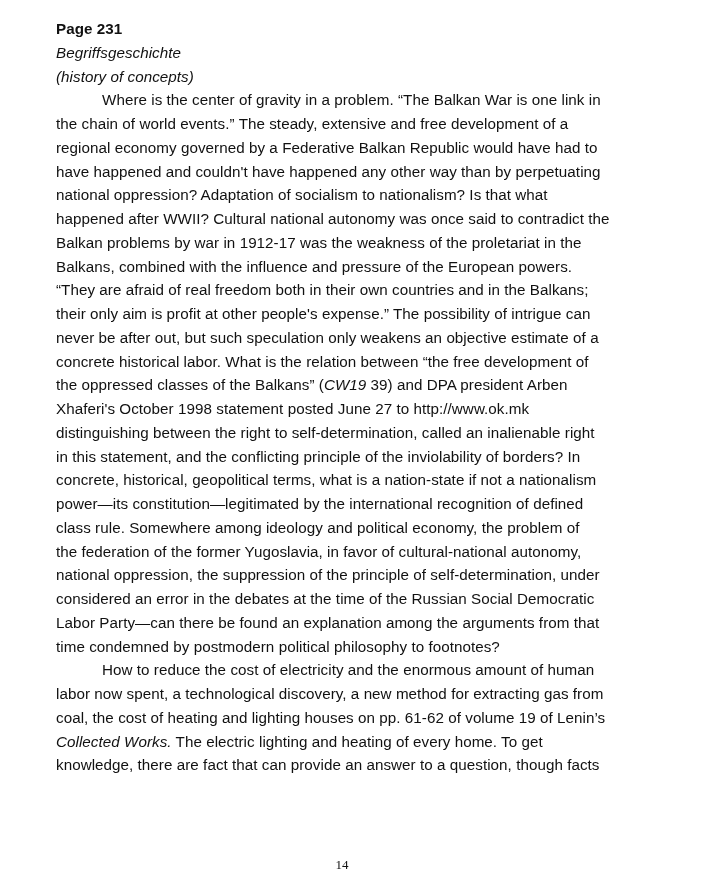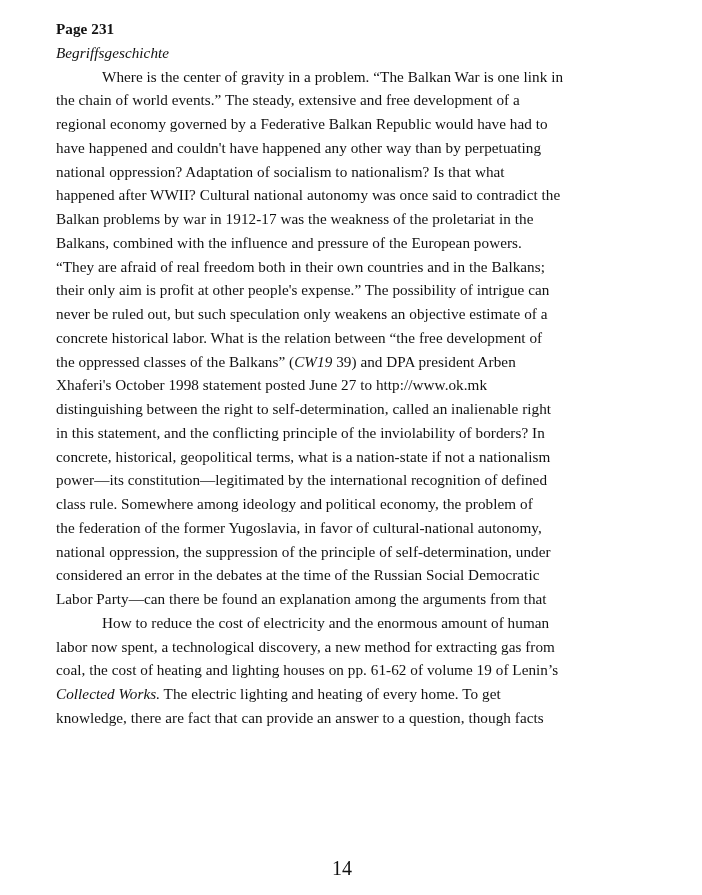--- a/index.html
+++ b/index.html
@@ -12,21 +12,21 @@
       height: 895px;
       position: relative;
       overflow: hidden;
       color: #111111;
     }
     .page {
       position: absolute;
       left: 56px;
       top: 17px;
       width: 600px;
-      font-family: Liberation Serif, serif;
+      font-family: Liberation Sans, sans-serif;
       font-size: 15.2px;
       line-height: 23.75px;
       letter-spacing: 0.05px;
     }
     .page-heading {
       font-weight: bold;
       display: block;
     }
     .subtitle {
       font-style: italic;
@@ -42,55 +42,57 @@
     .it {
       font-style: italic;
     }
     .page-number {
       position: absolute;
       left: 0;
       width: 684px;
       top: 857px;
       text-align: center;
       font-family: "Liberation Serif", serif;
-      font-size: 20px;
+      font-size: 13px;
       color: #111111;
     }
   </style>
 </head>
 <body>
 
 <div class="page">
   <span class="page-heading">Page 231</span>
   <span class="subtitle">Begriffsgeschichte</span>
+  <span class="subtitle">(history of concepts)</span>
 
   <div>
     <span class="line indent">Where is the center of gravity in a problem. “The Balkan War is one link in</span>
     <span class="line">the chain of world events.” The steady, extensive and free development of a</span>
     <span class="line">regional economy governed by a Federative Balkan Republic would have had to</span>
     <span class="line">have happened and couldn't have happened any other way than by perpetuating</span>
     <span class="line">national oppression? Adaptation of socialism to nationalism? Is that what</span>
     <span class="line">happened after WWII? Cultural national autonomy was once said to contradict the</span>
     <span class="line">Balkan problems by war in 1912-17 was the weakness of the proletariat in the</span>
     <span class="line">Balkans, combined with the influence and pressure of the European powers.</span>
     <span class="line">“They are afraid of real freedom both in their own countries and in the Balkans;</span>
     <span class="line">their only aim is profit at other people's expense.” The possibility of intrigue can</span>
-    <span class="line">never be ruled out, but such speculation only weakens an objective estimate of a</span>
+    <span class="line">never be after out, but such speculation only weakens an objective estimate of a</span>
     <span class="line">concrete historical labor. What is the relation between “the free development of</span>
     <span class="line"><span>the oppressed classes of the Balkans” (</span><span class="it">CW19</span><span> 39) and DPA president Arben</span></span>
     <span class="line">Xhaferi's October 1998 statement posted June 27 to http://www.ok.mk</span>
     <span class="line">distinguishing between the right to self-determination, called an inalienable right</span>
     <span class="line">in this statement, and the conflicting principle of the inviolability of borders? In</span>
     <span class="line">concrete, historical, geopolitical terms, what is a nation-state if not a nationalism</span>
     <span class="line">power—its constitution—legitimated by the international recognition of defined</span>
     <span class="line">class rule. Somewhere among ideology and political economy, the problem of</span>
     <span class="line">the federation of the former Yugoslavia, in favor of cultural-national autonomy,</span>
     <span class="line">national oppression, the suppression of the principle of self-determination, under</span>
     <span class="line">considered an error in the debates at the time of the Russian Social Democratic</span>
     <span class="line">Labor Party—can there be found an explanation among the arguments from that</span>
+    <span class="line">time condemned by postmodern political philosophy to footnotes?</span>
   </div>
 
   <div>
     <span class="line indent">How to reduce the cost of electricity and the enormous amount of human</span>
     <span class="line">labor now spent, a technological discovery, a new method for extracting gas from</span>
     <span class="line">coal, the cost of heating and lighting houses on pp. 61-62 of volume 19 of Lenin’s</span>
     <span class="line"><span class="it">Collected Works.</span><span> The electric lighting and heating of every home. To get</span></span>
     <span class="line">knowledge, there are fact that can provide an answer to a question, though facts</span>
   </div>
 </div>

